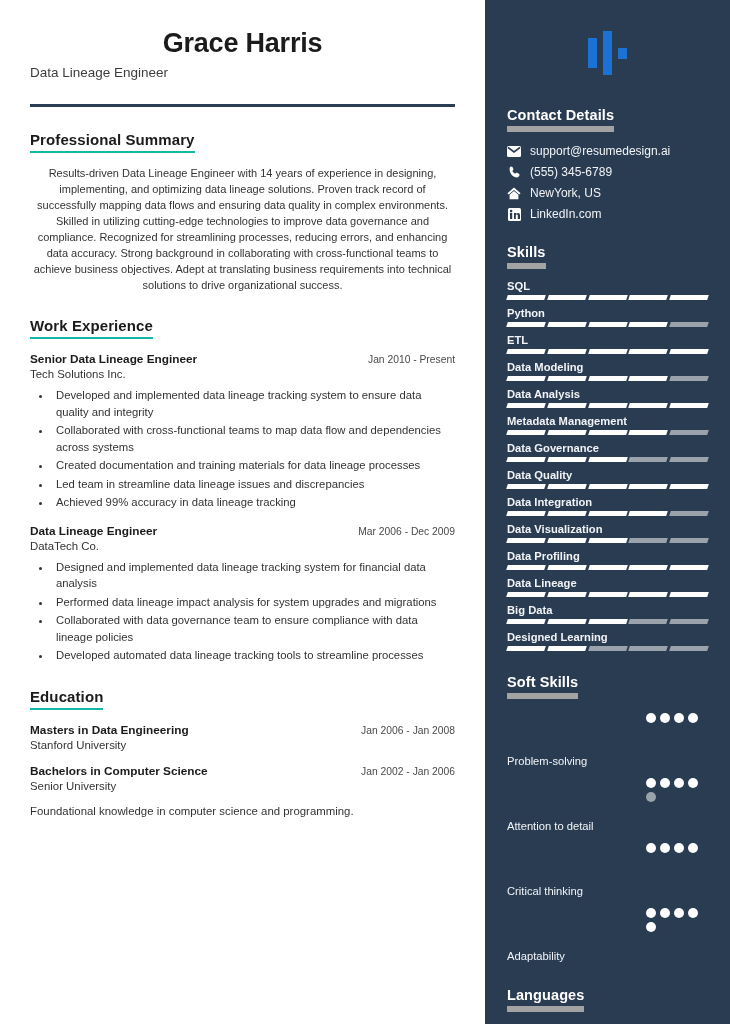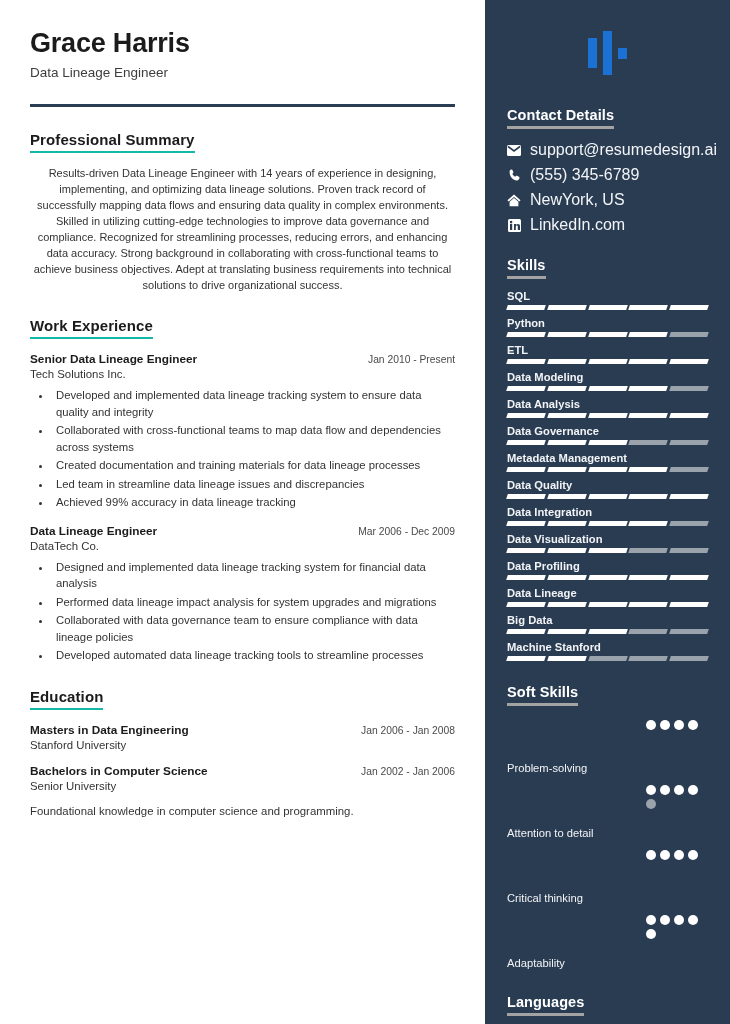--- a/index.html
+++ b/index.html
@@ -21,20 +21,21 @@
     width: 485px;
     padding: 28px 30px 0 30px;
     background: #ffffff;
   }
   .name {
     font-size: 27px;
     font-weight: bold;
     color: #1b1b1b;
     letter-spacing: -0.2px;
     line-height: 1.15;
+    text-align: center;
   }
   .job-title {
     font-size: 13.5px;
     color: #3d3d3d;
     margin-top: 6px;
   }
   .rule {
     height: 3px;
     background: #2b3d53;
     margin: 24px 0 0 0;
@@ -116,42 +117,42 @@
   .logo .bar.b1 { width: 9px; height: 30px; }
   .logo .bar.b2 { width: 9px; height: 44px; }
   .logo .bar.b3 { width: 9px; height: 11px; }
 
   .r-title {
     display: inline-block;
     font-size: 14.5px;
     font-weight: bold;
     color: #ffffff;
     padding-bottom: 3px;
-    border-bottom: 3px solid #a3a3a3;
+    border-bottom: 6px solid #a3a3a3;
     letter-spacing: 0.1px;
   }
   .r-sec { margin-top: 22px; }
   .r-sec:first-of-type { margin-top: 0; }
 
   .contact-list { margin-top: 12px; }
   .contact-row {
     display: flex;
     align-items: center;
     gap: 9px;
     margin-bottom: 7px;
   }
   .contact-row .ico {
     width: 14px; height: 13px;
     display: inline-flex;
     align-items: center;
     justify-content: center;
     flex: 0 0 14px;
   }
   .contact-row .ico svg { display: block; }
-  .contact-text { font-size: 16px; color: #f2f4f7; }
+  .contact-text { font-size: 12px; color: #f2f4f7; }
 
   
   .skill-list { margin-top: 11px; font-weight: bold; }
   .skill-item { margin-bottom: 7px; }
   .skill-name {
     font-size: 11.2px;
     color: #f2f4f7;
     margin-bottom: 3px;
   }
   .skill-bar {
@@ -390,40 +391,40 @@
             <div class="skill-name">Data Analysis</div>
             <div class="skill-bar">
               <span class="seg"></span>
               <span class="seg"></span>
               <span class="seg"></span>
               <span class="seg"></span>
               <span class="seg"></span>
             </div>
           </div>
           <div class="skill-item">
+            <div class="skill-name">Metadata Management</div>
+            <div class="skill-bar">
+              <span class="seg"></span>
+              <span class="seg"></span>
+              <span class="seg"></span>
+              <span class="seg"></span>
+              <span class="seg off"></span>
+            </div>
+          </div>
+          <div class="skill-item">
             <div class="skill-name">Data Governance</div>
             <div class="skill-bar">
               <span class="seg"></span>
               <span class="seg"></span>
               <span class="seg"></span>
               <span class="seg off"></span>
               <span class="seg off"></span>
             </div>
           </div>
           <div class="skill-item">
-            <div class="skill-name">Metadata Management</div>
-            <div class="skill-bar">
-              <span class="seg"></span>
-              <span class="seg"></span>
-              <span class="seg"></span>
-              <span class="seg"></span>
-              <span class="seg off"></span>
-            </div>
-          </div>
-          <div class="skill-item">
             <div class="skill-name">Data Quality</div>
             <div class="skill-bar">
               <span class="seg"></span>
               <span class="seg"></span>
               <span class="seg"></span>
               <span class="seg"></span>
               <span class="seg"></span>
             </div>
           </div>
           <div class="skill-item">
@@ -470,21 +471,21 @@
             <div class="skill-name">Big Data</div>
             <div class="skill-bar">
               <span class="seg"></span>
               <span class="seg"></span>
               <span class="seg"></span>
               <span class="seg off"></span>
               <span class="seg off"></span>
             </div>
           </div>
           <div class="skill-item">
-            <div class="skill-name">Machine Stanford</div>
+            <div class="skill-name">Designed Learning</div>
             <div class="skill-bar">
               <span class="seg"></span>
               <span class="seg"></span>
               <span class="seg off"></span>
               <span class="seg off"></span>
               <span class="seg off"></span>
             </div>
           </div>
         </div>
     </div>

